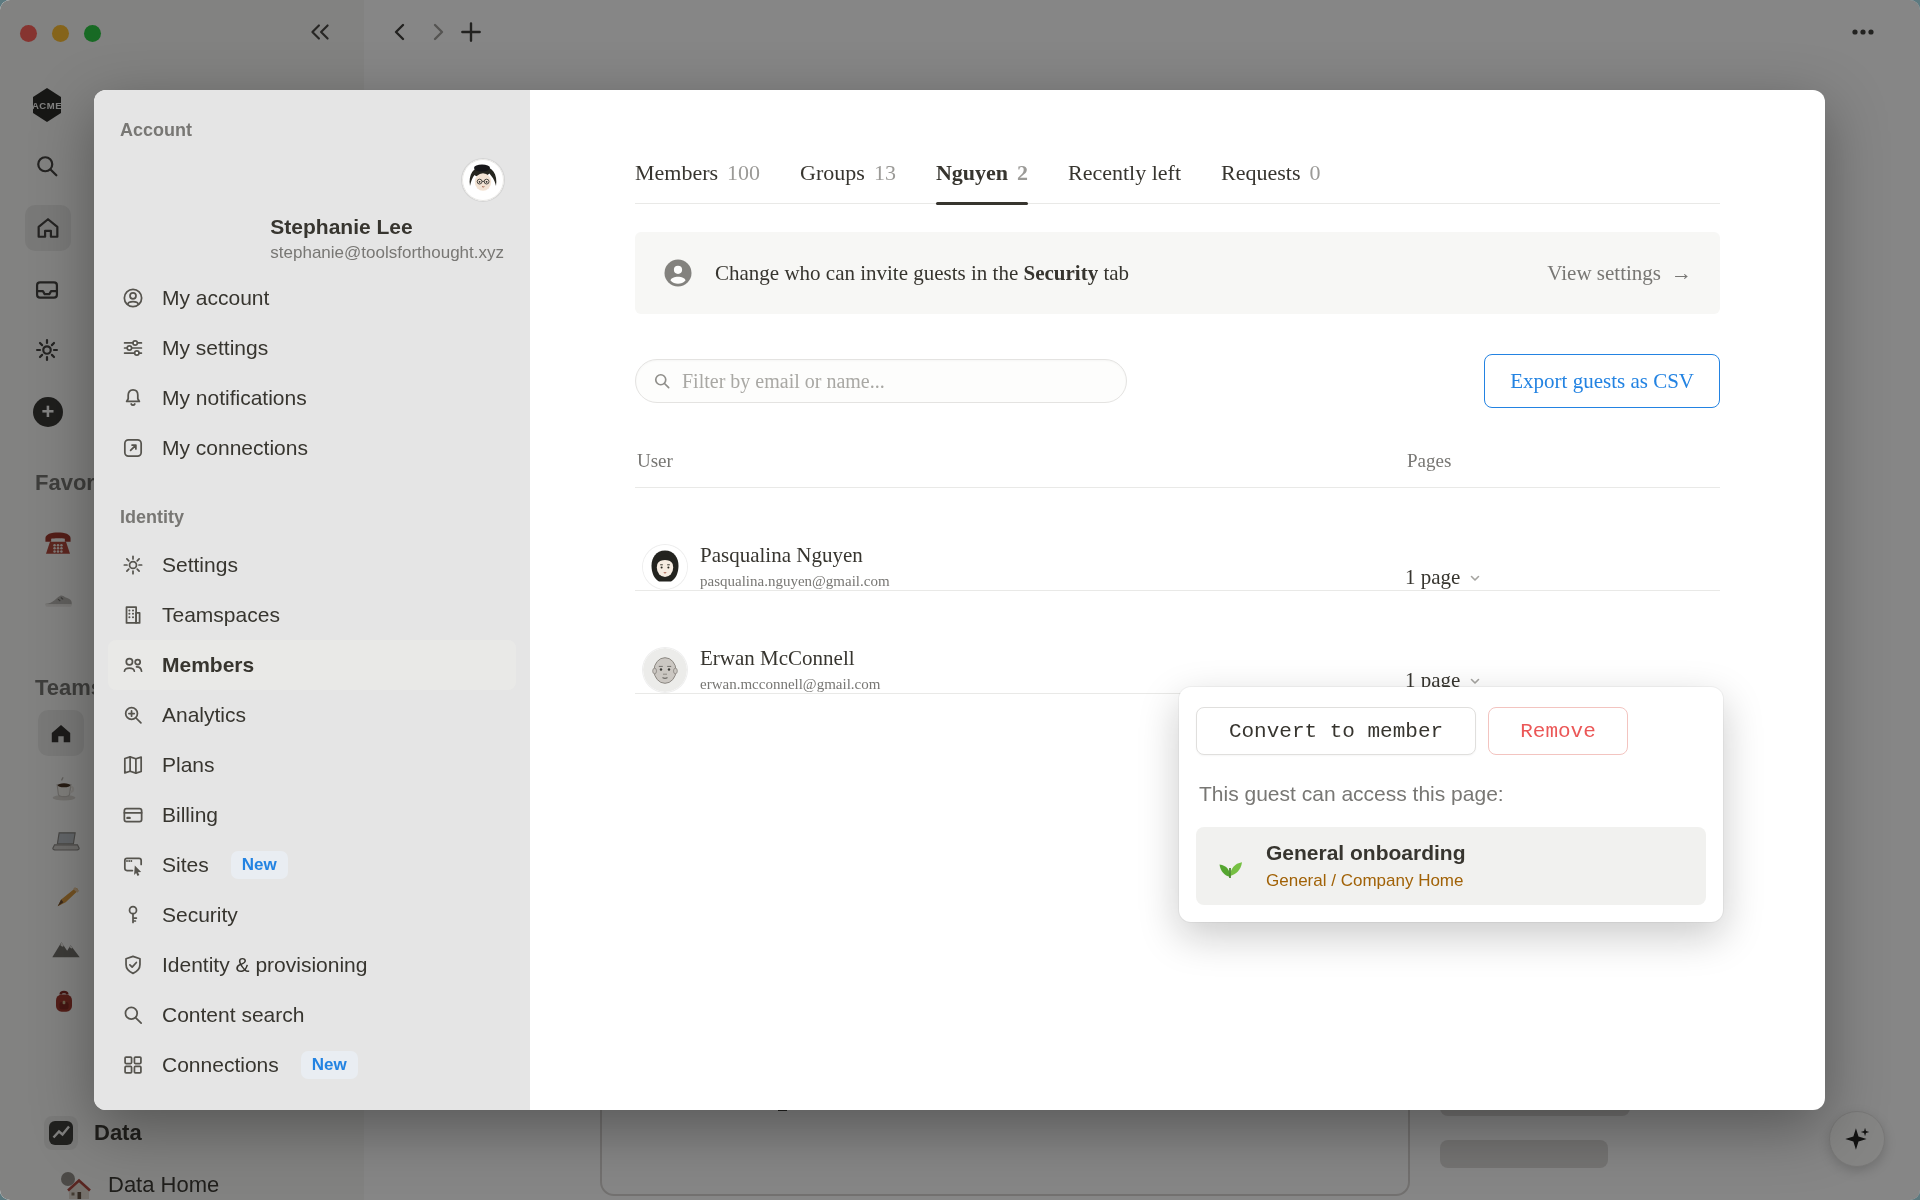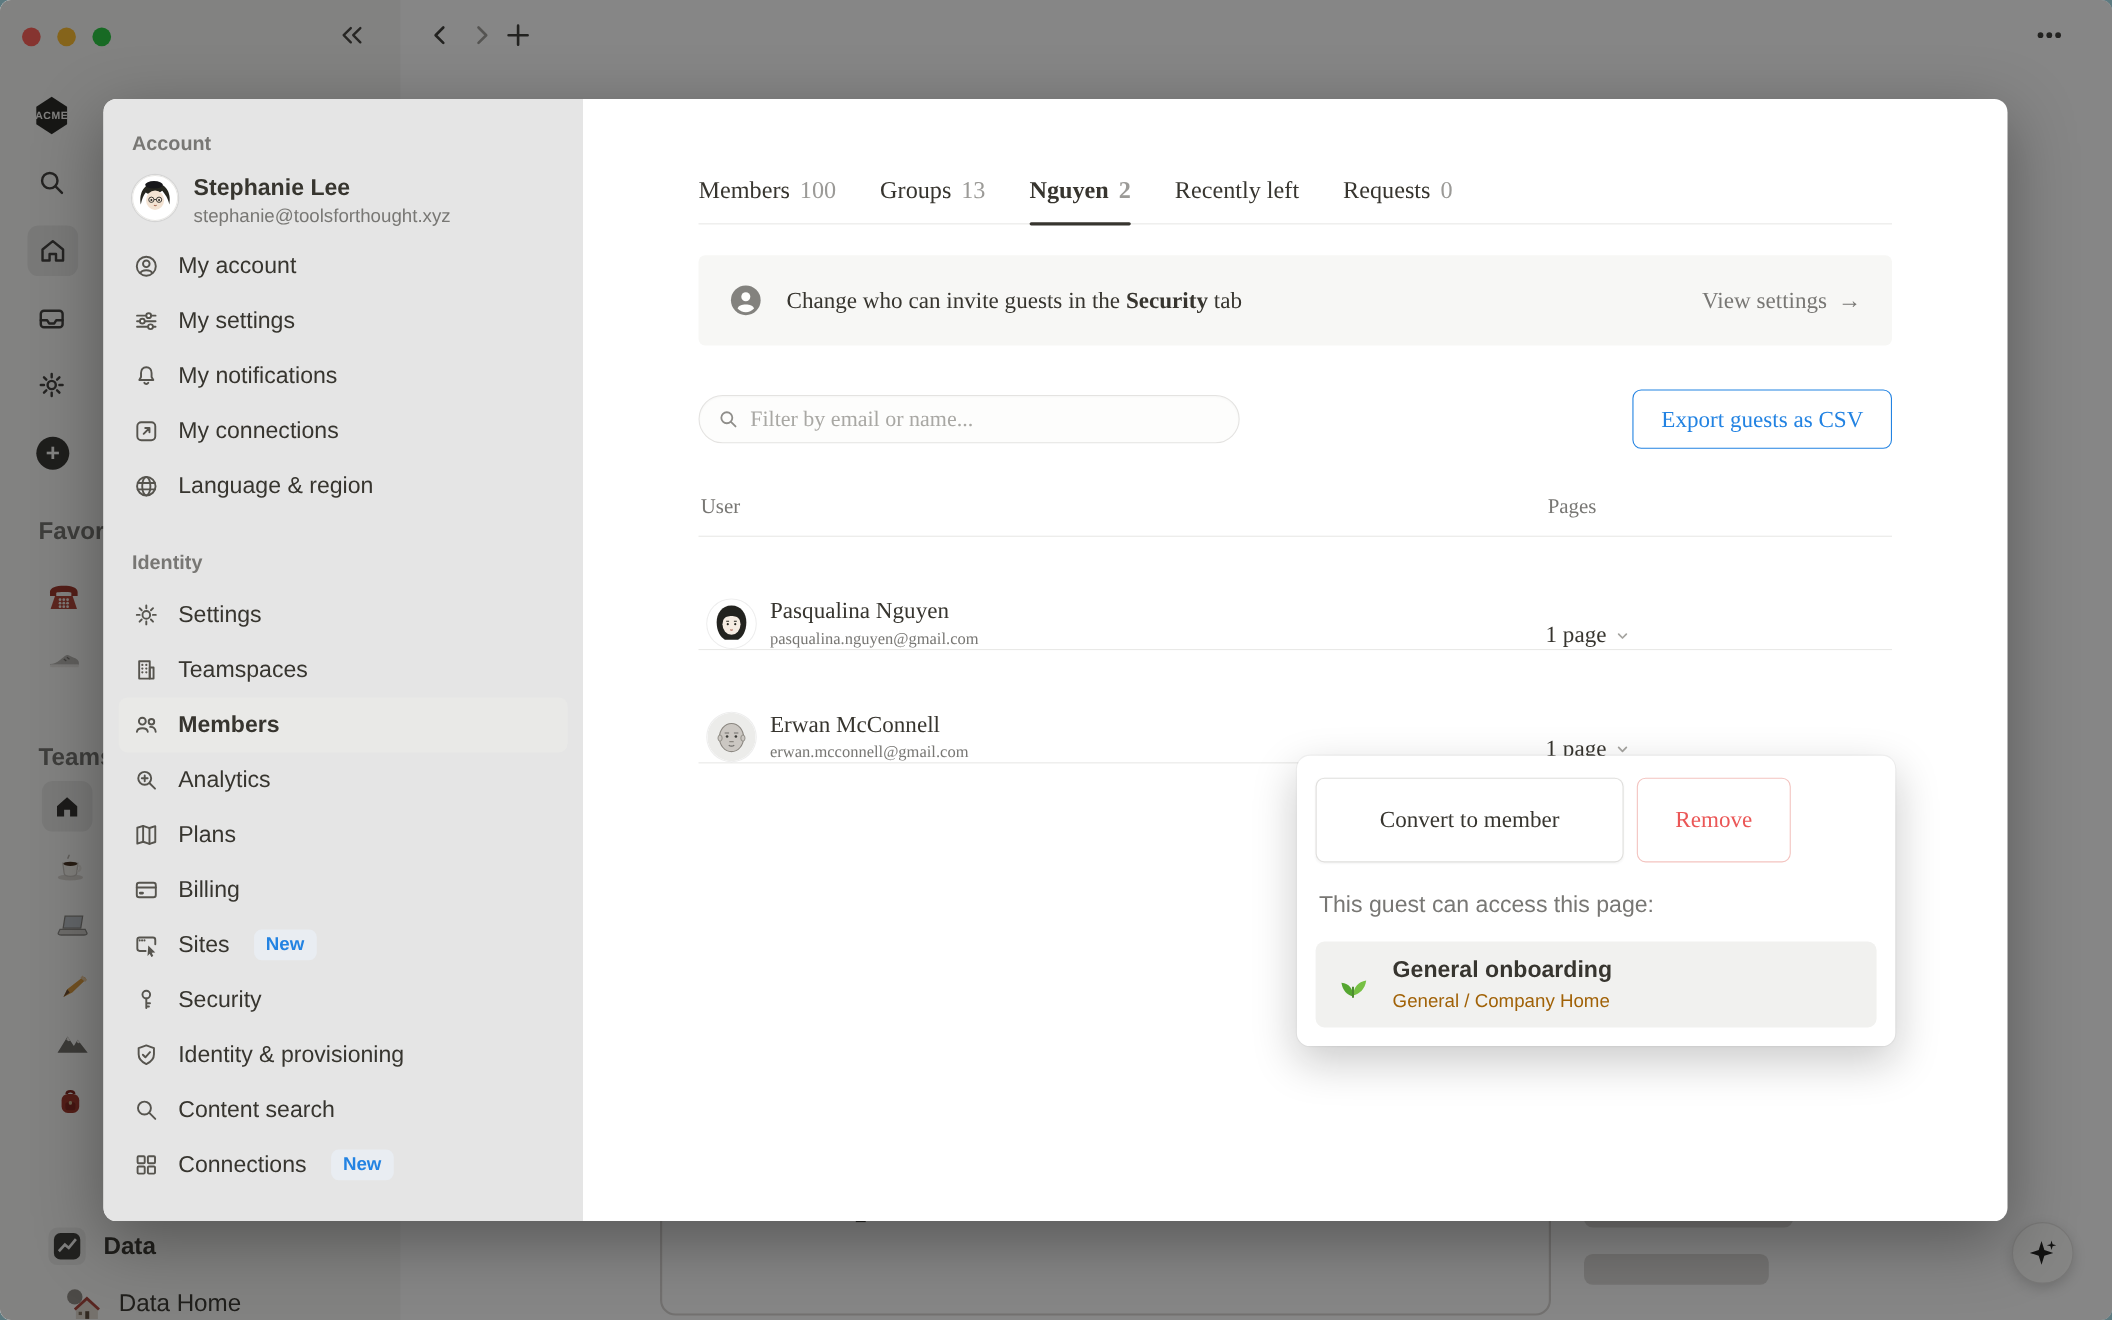--- a/index.html
+++ b/index.html
@@ -26,21 +26,21 @@
   .bg-frag-mark { position:absolute; background:#3a3936; }
   .sparkle-btn { position:absolute; left:1829px; top:1111px; width:56px; height:56px; border-radius:50%; background:#fdfdfc; border:1px solid #e3e2e0; box-shadow:0 4px 12px rgba(0,0,0,0.18); display:flex; align-items:center; justify-content:center; }
 
   .dim { position:absolute; inset:0; background:rgba(8,8,8,0.49); z-index:50; }
 
   
   .modal { position:absolute; left:94px; top:90px; width:1731px; height:1020px; background:#fff; border-radius:12px;
            box-shadow:0 18px 60px rgba(0,0,0,0.35); display:flex; overflow:hidden; z-index:60; }
   .settings-nav { width:436px; flex:none; background:#e5e5e5; padding:30px 14px 0 14px; overflow:hidden; }
   .sec-label { font-size:18px; font-weight:700; color:#787774; padding:0 12px; margin-bottom:12px; }
-  .user-row { display:flex; align-items:flex-start; gap:14px; padding:6px 12px 10px 12px; border-radius:8px; }
+  .user-row { display:flex; align-items:flex-end; gap:14px; padding:6px 12px 10px 12px; border-radius:8px;flex-direction:column; }
   .user-name { font-size:21px; font-weight:700; color:#37352f; }
   .user-email { font-size:17px; color:#787774; margin-top:4px; }
   .nav-item { display:flex; align-items:center; gap:16px; height:50px; padding:0 12px; border-radius:8px; font-size:21px; color:#37352f; white-space:nowrap; }
   .nav-item.active { background:#e9e9e7; font-weight:700; }
   .nav-item .ic { width:26px; height:26px; flex:none; display:flex; align-items:center; justify-content:center; }
   .badge-new { font-size:17px; font-weight:600; color:#2383e2; background:#e9edf2; padding:4px 11px; border-radius:7px; margin-left:6px; }
   .ws-label { margin-top:34px; }
 
   .members-main { flex:1; padding:70px 105px 0 105px; position:relative;font-family:Liberation Serif, serif; }
   .tabs { display:flex; gap:40px; border-bottom:1px solid #e9e9e7; }
@@ -67,21 +67,21 @@
   .ucell { width:770px; flex:none; display:flex; align-items:center; gap:13px; padding-left:8px; }
   .pcell { flex:1; display:flex; align-items:center; gap:8px; font-size:21px; color:#37352f; }
   .uname { font-size:21px; color:#37352f; }
   .uemail { font-size:15px; color:#787774; margin-top:5px; }
   .avatar { width:44px; height:44px; border-radius:50%; overflow:hidden; flex:none; box-shadow:0 0 0 1px rgba(0,0,0,0.07); }
 
   
   .popover { position:absolute; left:1179px; top:687px; width:544px; z-index:70; background:#fff; border-radius:12px;
              box-shadow:0 0 0 1px rgba(15,15,15,0.04), 0 14px 40px rgba(15,15,15,0.22); padding:20px 17px 17px 17px; }
   .pop-btns { display:flex; gap:12px; }
-  .pop-btn { height:77px; border-radius:8px; background:#fff; font-size:21px; font-family:Liberation Serif, serif; display:flex; align-items:center; justify-content:center; }
+  .pop-btn { height:48px; border-radius:8px; background:#fff; font-size:21px; font-family:Liberation Mono, monospace; display:flex; align-items:center; justify-content:center; }
   .btn-convert { width:280px; border:1px solid #e0dfdd; color:#37352f; box-shadow:0 1px 2px rgba(0,0,0,0.04); }
   .btn-remove { width:140px; border:1px solid #f3c4c0; color:#eb5757; }
   .pop-caption { margin-top:27px; font-size:21px; color:#787774; padding-left:3px; }
   .pop-page { margin-top:21px; background:#f1f1ef; border-radius:8px; display:flex; align-items:center; gap:20px; padding:14px 18px; }
   .pp-title { font-size:21px; font-weight:600; color:#37352f; }
   .pp-path { font-size:17px; color:#a16207; margin-top:6px; }
 
   svg { display:block; }
   .sicon { stroke:#57564f; stroke-width:1.5; fill:none; stroke-linecap:round; stroke-linejoin:round; }
 </style>
@@ -329,30 +329,20 @@
               <span>My notifications</span>
             </div>
             <div class="nav-item">
               <span class="ic">
                 <svg width="24" height="24" viewBox="0 0 20 20" style="fill:none;stroke:#56544e;stroke-width:1.45;stroke-linecap:round;stroke-linejoin:round">
                   <rect x="3.2" y="3.2" width="13.6" height="13.6" rx="3"></rect>
                   <path d="M8 12 L12.4 7.6 M9.2 7.6 H12.4 V10.8"></path>
                 </svg>
               </span>
               <span>My connections</span>
-            </div>
-            <div class="nav-item">
-              <span class="ic">
-                <svg width="24" height="24" viewBox="0 0 20 20" style="fill:none;stroke:#56544e;stroke-width:1.45;stroke-linecap:round;stroke-linejoin:round">
-                  <circle cx="10" cy="10" r="7"></circle>
-                  <ellipse cx="10" cy="10" rx="3.1" ry="7"></ellipse>
-                  <path d="M3.5 7.6 H16.5 M3.5 12.4 H16.5"></path>
-                </svg>
-              </span>
-              <span>Language &amp; region</span>
             </div>
           </div>
 
         <div class="sec-label ws-label">Identity</div>
         <div id="workspace-items">
             <div class="nav-item">
               <span class="ic">
                 <svg width="24" height="24" viewBox="0 0 20 20" style="fill:none;stroke:#56544e;stroke-width:1.45;stroke-linecap:round;stroke-linejoin:round">
                   <circle cx="10" cy="10" r="2.9"></circle>
                   <path d="M10 2.8 V5 M10 15 V17.2 M2.8 10 H5 M15 10 H17.2 M4.9 4.9 L6.5 6.5 M13.5 13.5 L15.1 15.1 M15.1 4.9 L13.5 6.5 M6.5 13.5 L4.9 15.1"></path>

